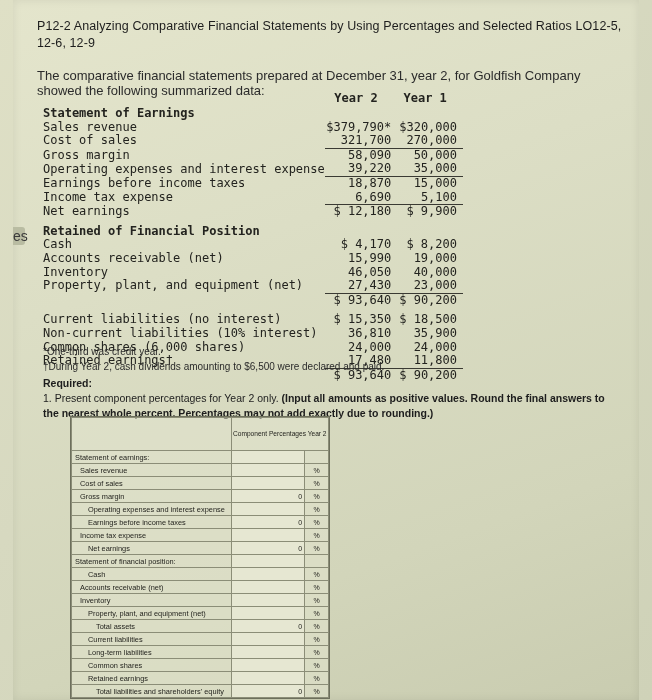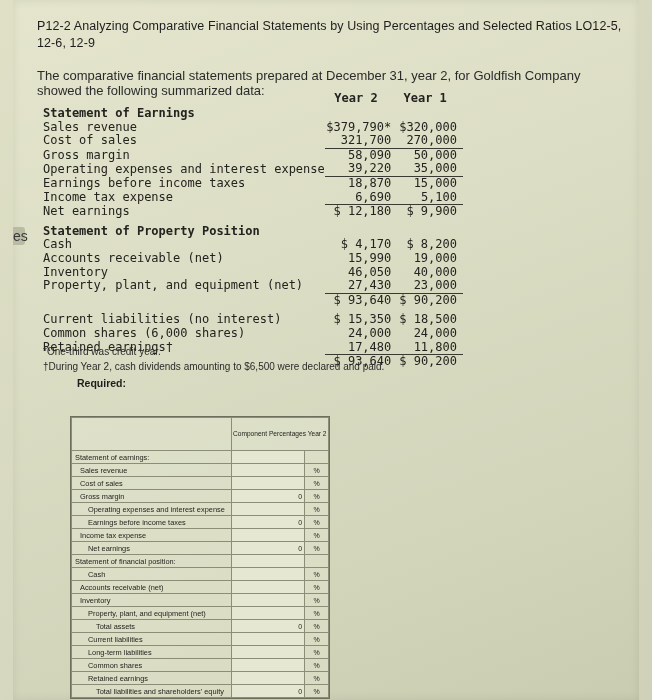--- a/index.html
+++ b/index.html
@@ -102,21 +102,21 @@
     line-height: 15px;
   }
   .required {
     position: absolute;
     left: 30px; top: 376px;
     width: 580px;
     font-size: 10.5px;
     color: #1d1d1d;
     line-height: 15px;
   }
-  .required .reqhead { font-weight: bold; margin-left: 34px; }
+  .required .reqhead { font-weight: bold; }
   .required .bold { font-weight: bold; }
   
   .grid {
     position: absolute;
     left: 57px; top: 416px;
     width: 258px;
     border: 1px solid #6d6f5c;
     background: rgba(226,228,206,0.55);
     font-size: 7.4px;
     color: #24241f;
@@ -217,21 +217,21 @@
             </tr>
             <tr>
               <td class="lbl ind1">Net earnings</td>
               <td class="num">$ 12,180</td>
               <td class="num">$  9,900</td>
             </tr>
             <tr class="spacer">
               <td colspan="3"></td>
             </tr>
             <tr>
-              <td class="lbl secthead">Statement of Property Position</td>
+              <td class="lbl secthead">Retained of Financial Position</td>
               <td class="num"></td>
               <td class="num"></td>
             </tr>
             <tr>
               <td class="lbl ind1">Cash</td>
               <td class="num">$  4,170</td>
               <td class="num">$  8,200</td>
             </tr>
             <tr>
               <td class="lbl ind1">Accounts receivable (net)</td>
@@ -253,20 +253,25 @@
               <td class="num">$ 93,640</td>
               <td class="num">$ 90,200</td>
             </tr>
             <tr class="spacer">
               <td colspan="3"></td>
             </tr>
             <tr>
               <td class="lbl ind1">Current liabilities (no interest)</td>
               <td class="num">$ 15,350</td>
               <td class="num">$ 18,500</td>
+            </tr>
+            <tr>
+              <td class="lbl ind1">Non-current liabilities (10% interest)</td>
+              <td class="num">36,810</td>
+              <td class="num">35,900</td>
             </tr>
             <tr>
               <td class="lbl ind1">Common shares (6,000 shares)</td>
               <td class="num">24,000</td>
               <td class="num">24,000</td>
             </tr>
             <tr>
               <td class="lbl ind1">Retained earnings†</td>
               <td class="num ul-thin">17,480</td>
               <td class="num ul-thin">11,800</td>
@@ -280,20 +285,24 @@
       </table>
     </div>
 
     <div class="notes">
       <div>*One-third was credit year.</div>
       <div>†During Year 2, cash dividends amounting to $6,500 were declared and paid.</div>
     </div>
 
     <div class="required">
       <div class="reqhead">Required:</div>
+      <div>
+        <span>1. Present component percentages for Year 2 only.</span>
+        <span class="bold">(Input all amounts as positive values. Round the final answers to the nearest whole percent. Percentages may not add exactly due to rounding.)</span>
+      </div>
     </div>
 
     <div class="grid">
       <table>
         <tbody>
             <tr class="colhdr">
               <td class="c-label c-blank"></td>
               <td colspan="2" style="text-align: center;">Component Percentages Year 2</td>
             </tr>
             <tr>

